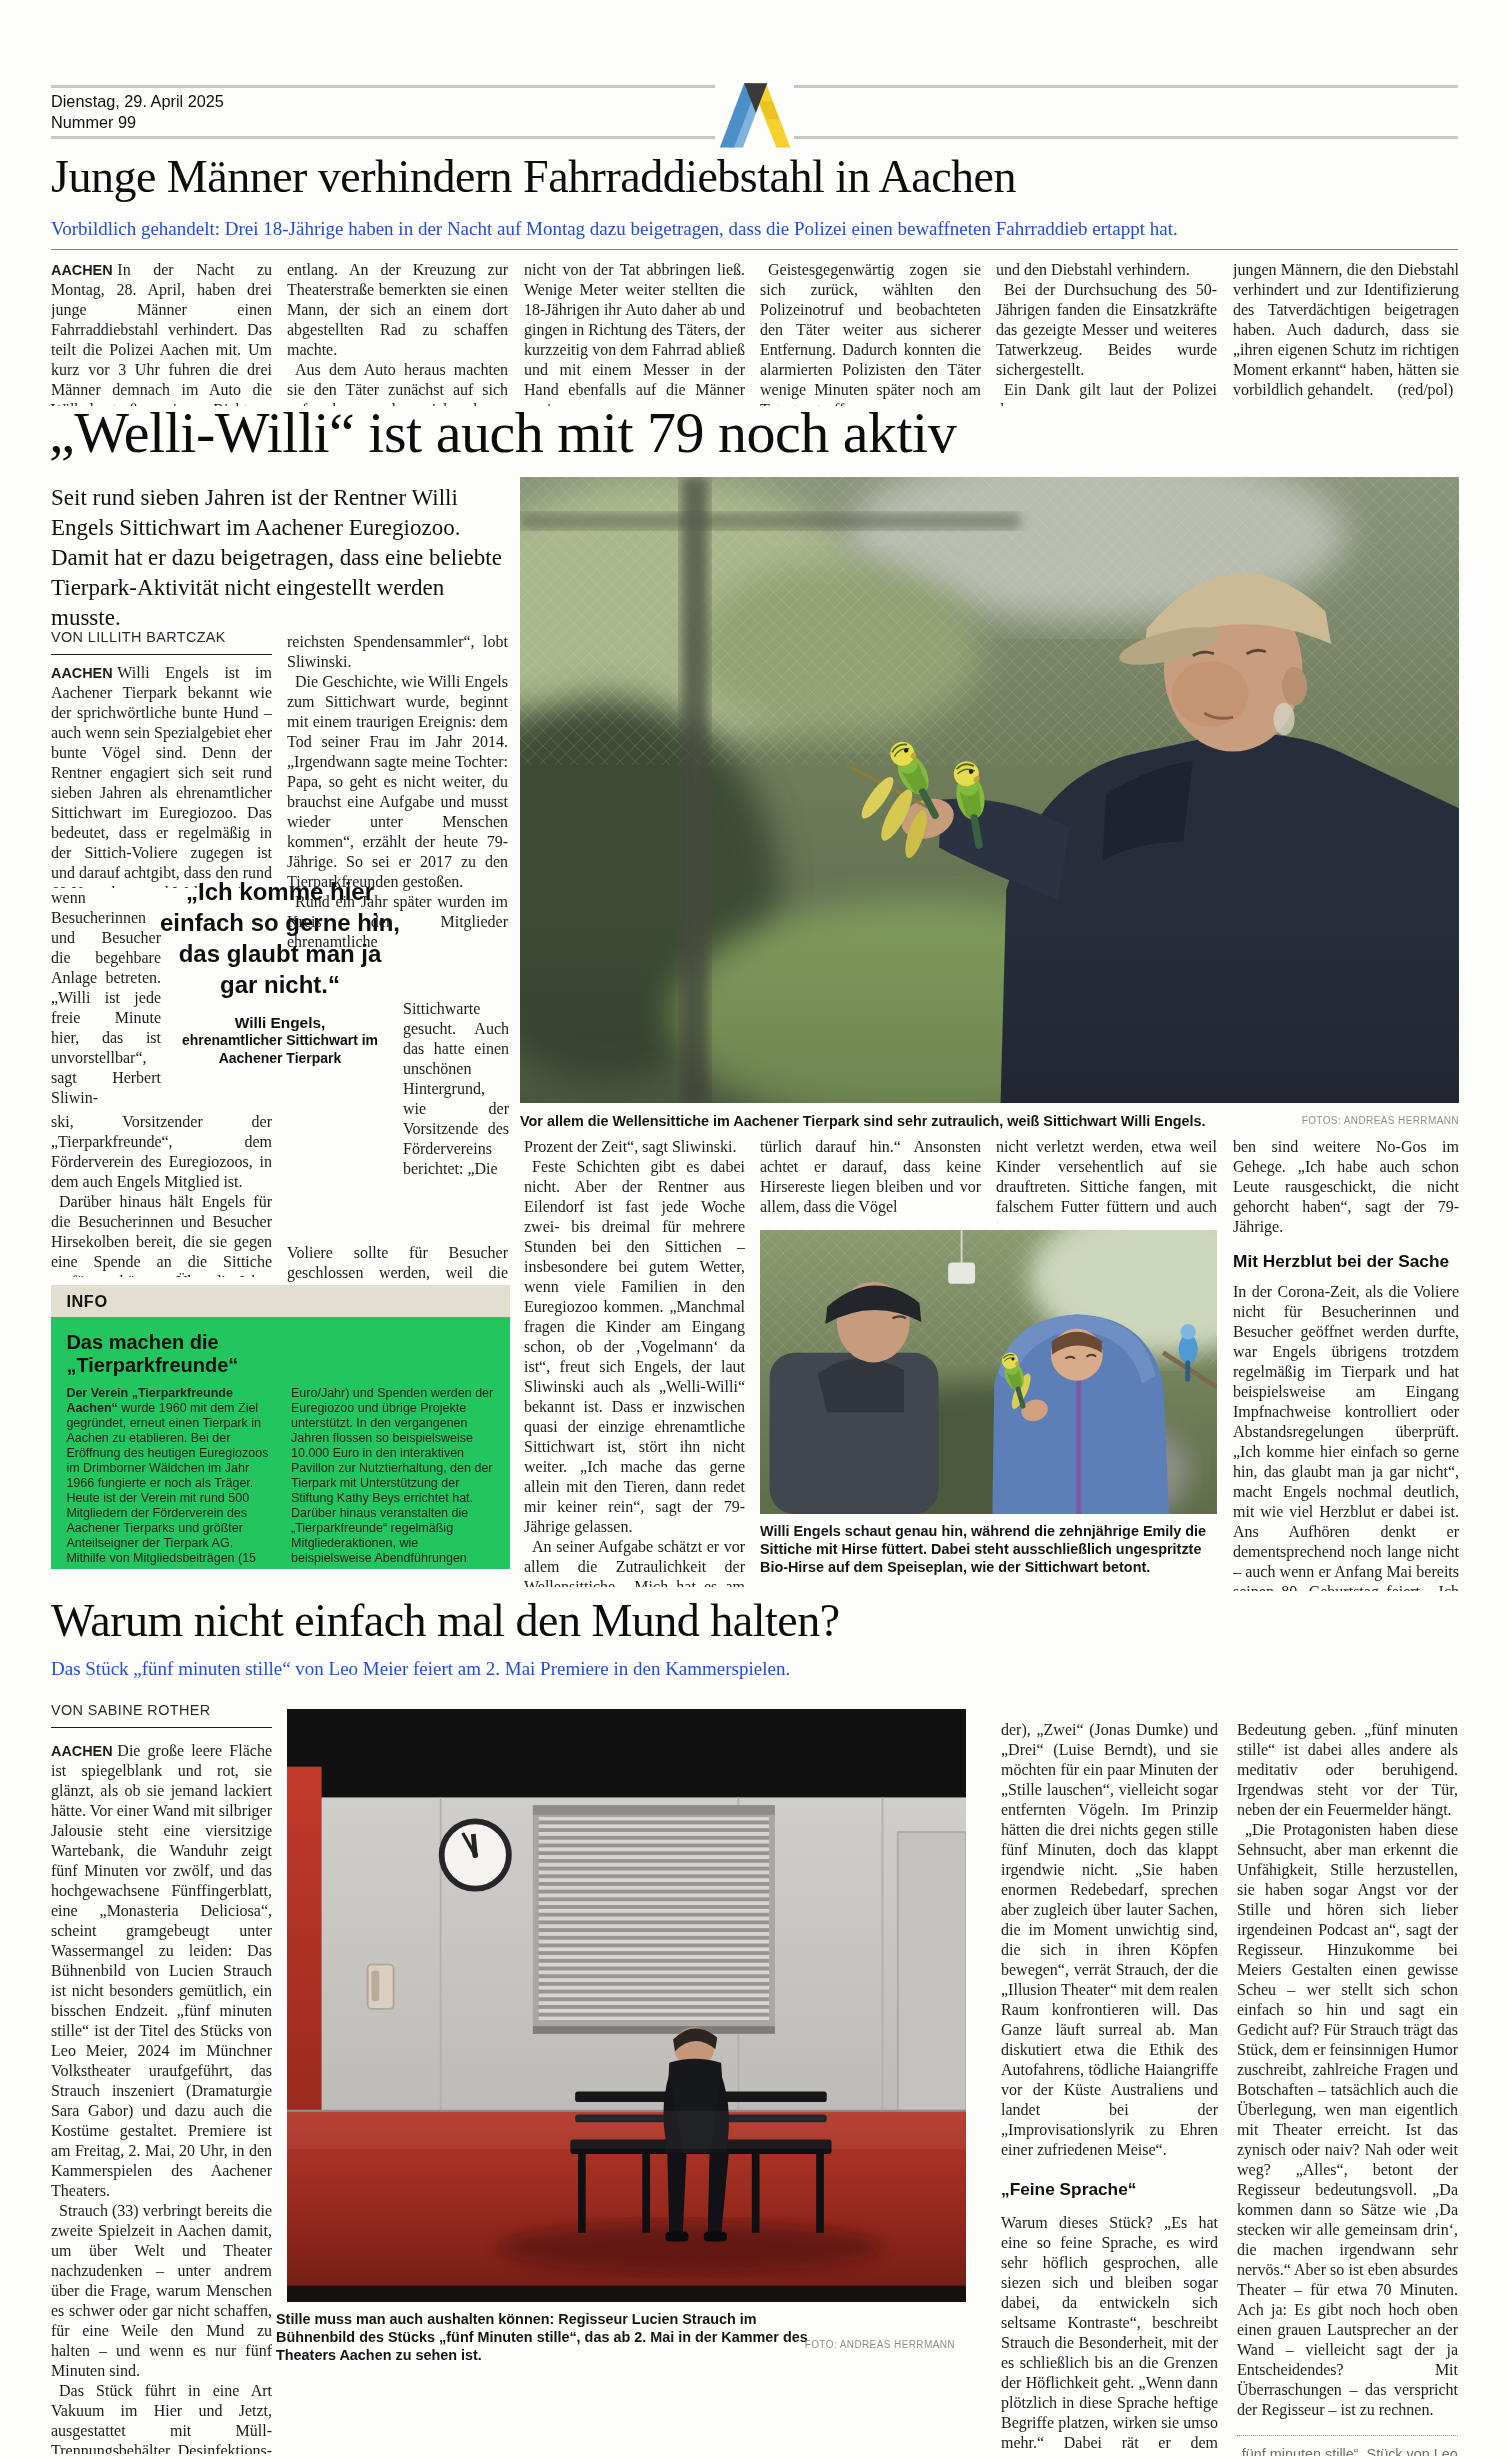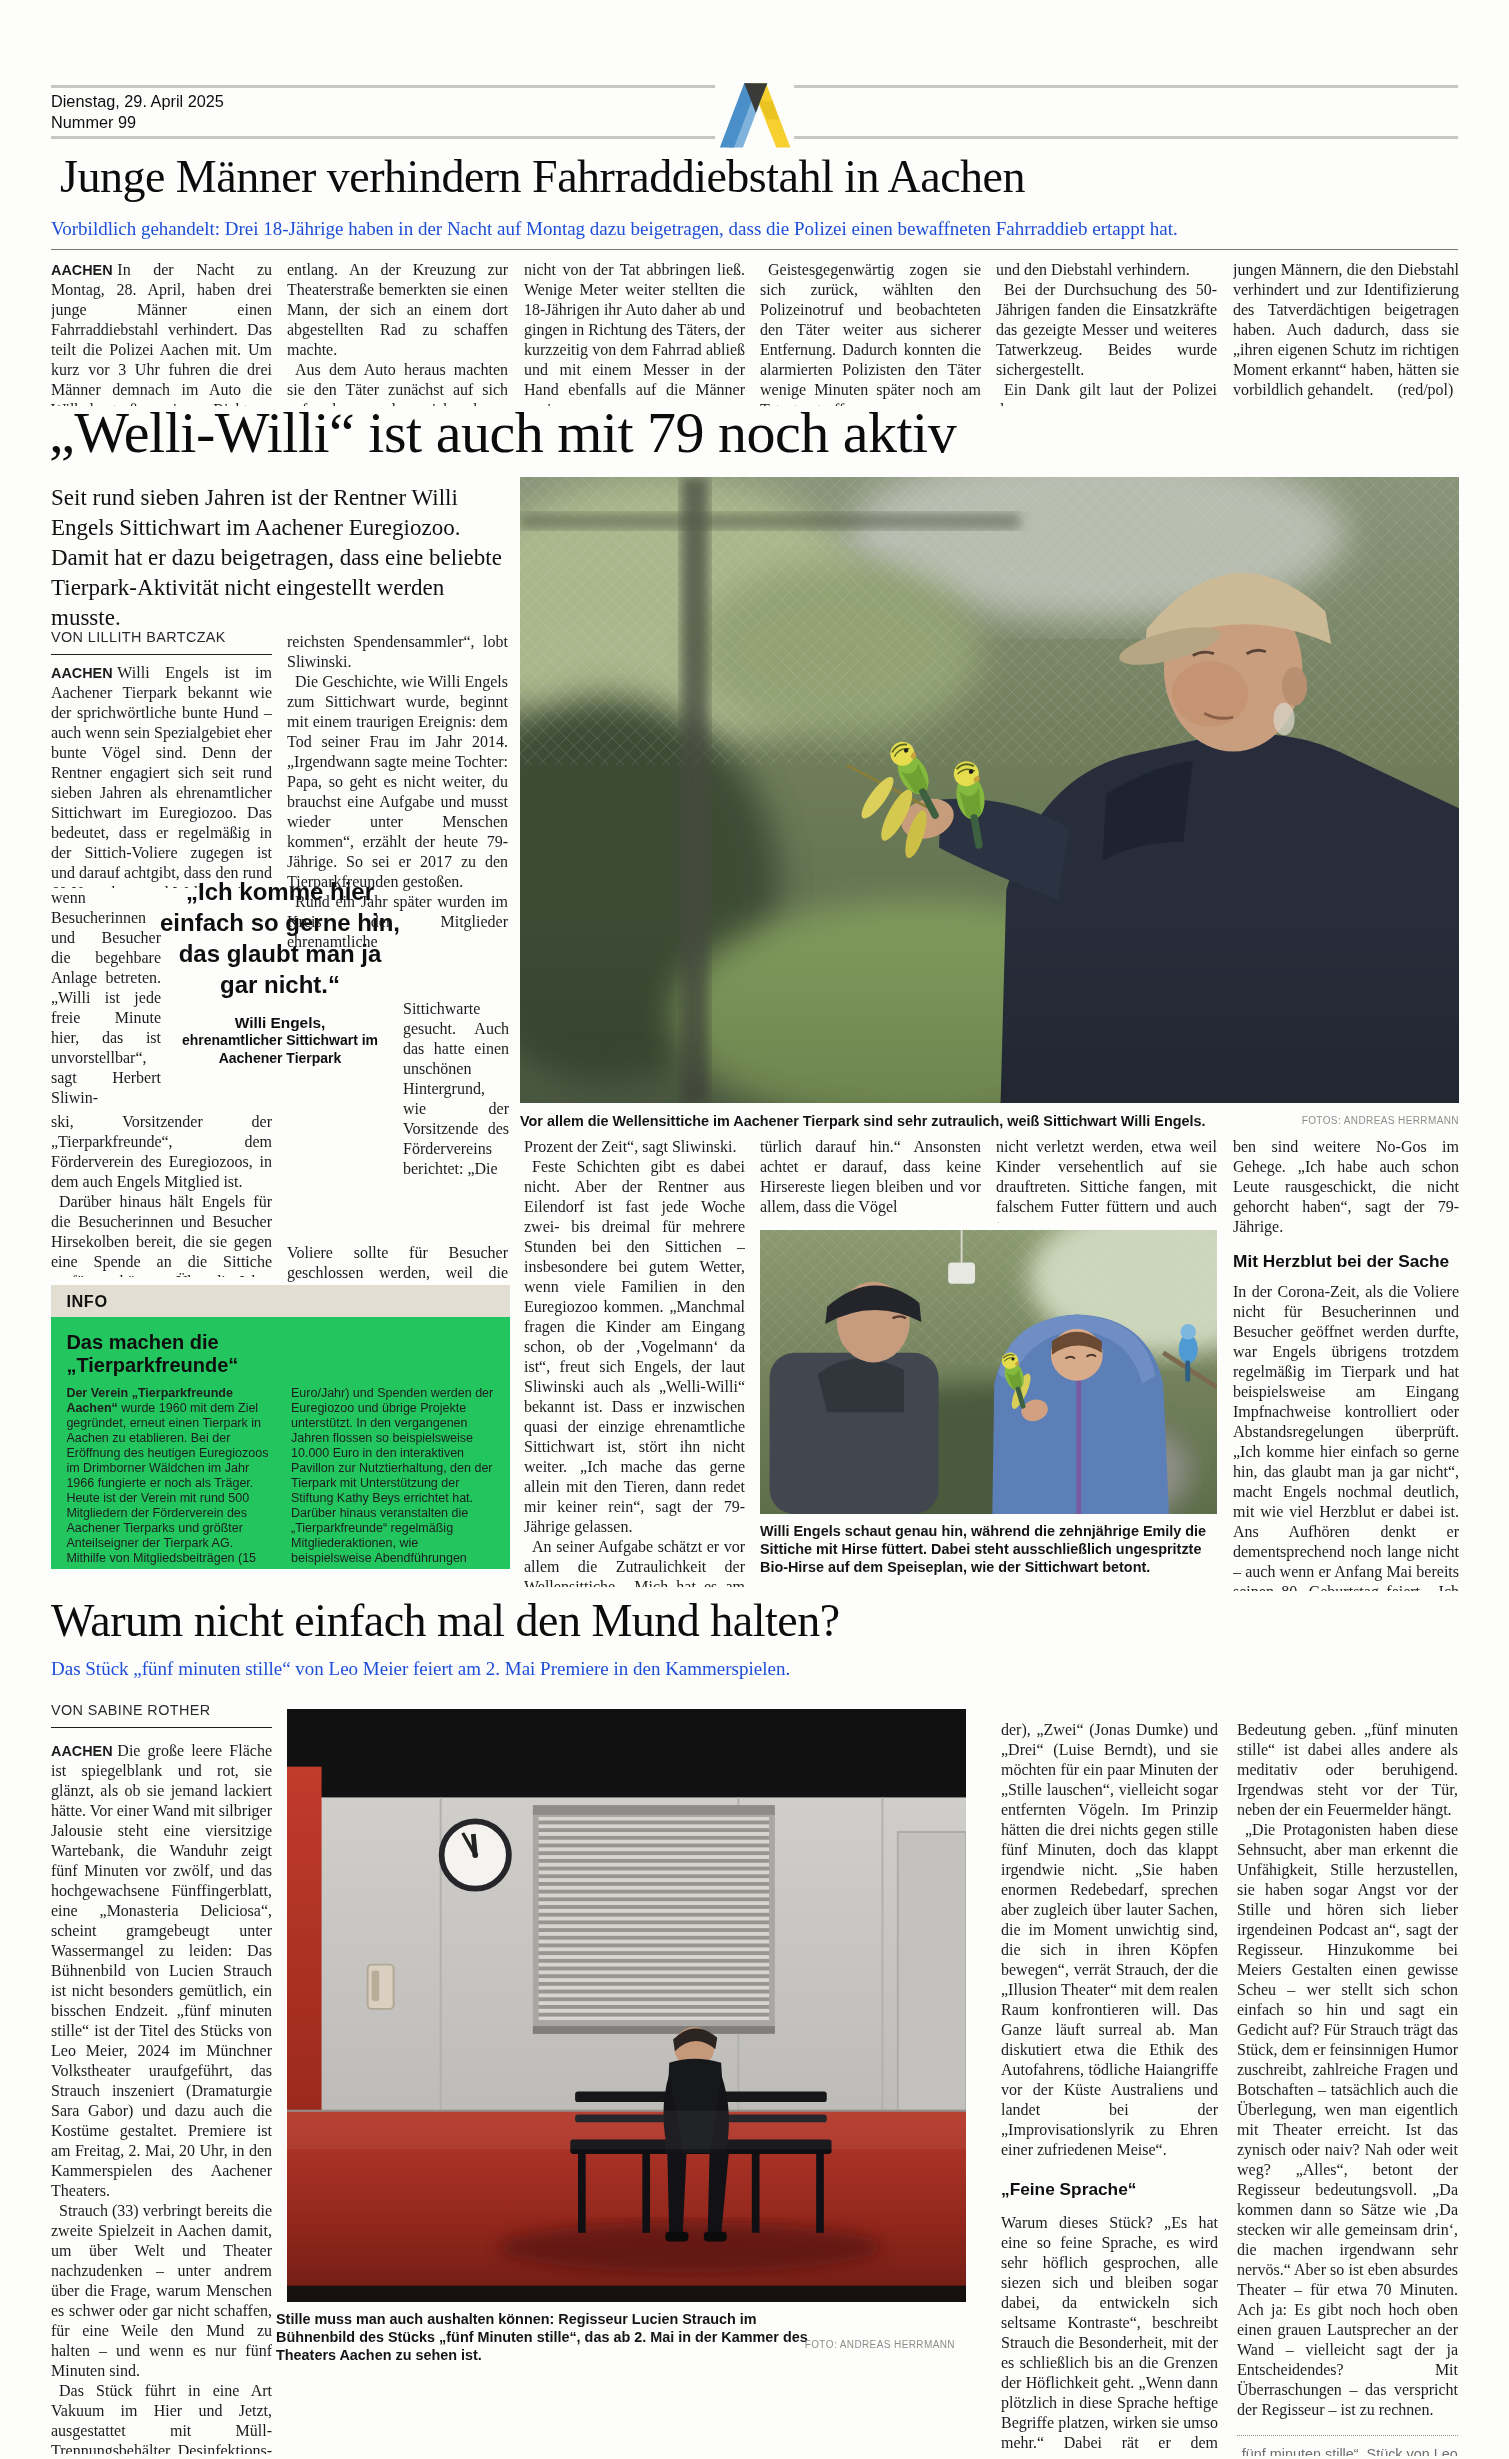--- a/index.html
+++ b/index.html
@@ -56,21 +56,21 @@
     <svg width="79" height="77" viewBox="0 0 60 60">
       <polygon points="10,58 21,58 40,8 29,8" fill="#7fb2dc"></polygon>
       <polygon points="3,58 14,58 33,8 22,8" fill="#4a8fc7"></polygon>
       <polygon points="27,8 39,8 58,58 47,58" fill="#f5d02f"></polygon>
       <polygon points="33,22 44,22 49,36 40,36" fill="#e3bd1d" opacity="0.7"></polygon>
       <polygon points="22,8 40,8 31,31" fill="#3a3a38"></polygon>
     </svg>
   </div>
 
 
-  <div class="abs hl clip" style="left:60px;top:149px;width:1407px;height:60px;font-size:46px;line-height:56px;">Junge Männer verhindern Fahrraddiebstahl in Aachen</div>
+  <div class="abs hl clip" style="left:51px;top:149px;width:1407px;height:60px;font-size:46px;line-height:56px;">Junge Männer verhindern Fahrraddiebstahl in Aachen</div>
   <div class="abs dek clip" style="left:51px;top:218px;width:1407px;height:25px;">Vorbildlich gehandelt: Drei 18-Jährige haben in der Nacht auf Montag dazu beigetragen, dass die Polizei einen bewaffneten Fahrraddieb ertappt hat.</div>
   <div class="abs" style="left:51px;top:249px;width:1407px;height:1px;background:#777;"></div>
 
   <div class="abs bodytext clip" style="left:51px;top:260px;width:221px;height:146px;"><span class="lead-in">AACHEN</span><span>In der Nacht zu Montag, 28. April, haben drei junge Männer einen Fahrraddiebstahl verhindert. Das teilt die Polizei Aachen mit. Um kurz vor 3 Uhr fuhren die drei Männer demnach im Auto die Wilhelmstraße in Richtung Hauptbahnhof</span></div>
   <div class="abs bodytext clip" style="left:287px;top:260px;width:221px;height:146px;">entlang. An der Kreuzung zur Theaterstraße bemerkten sie einen Mann, der sich an einem dort abgestellten Rad zu schaffen machte.
  Aus dem Auto heraus machten sie den Täter zunächst auf sich aufmerksam, der sich davon allerdings</div>
   <div class="abs bodytext clip" style="left:524px;top:260px;width:221px;height:146px;">nicht von der Tat abbringen ließ. Wenige Meter weiter stellten die 18-Jährigen ihr Auto daher ab und gingen in Richtung des Täters, der kurzzeitig von dem Fahrrad abließ und mit einem Messer in der Hand ebenfalls auf die Männer zuging.</div>
   <div class="abs bodytext clip" style="left:760px;top:260px;width:221px;height:146px;"> Geistesgegenwärtig zogen sie sich zurück, wählten den Polizeinotruf und beobachteten den Täter weiter aus sicherer Entfernung. Dadurch konnten die alarmierten Polizisten den Täter wenige Minuten später noch am Tatort antreffen</div>
   <div class="abs bodytext clip" style="left:996px;top:260px;width:221px;height:146px;">und den Diebstahl verhindern.
  Bei der Durchsuchung des 50-Jährigen fanden die Einsatzkräfte das gezeigte Messer und weiteres Tatwerkzeug. Beides wurde sichergestellt.

